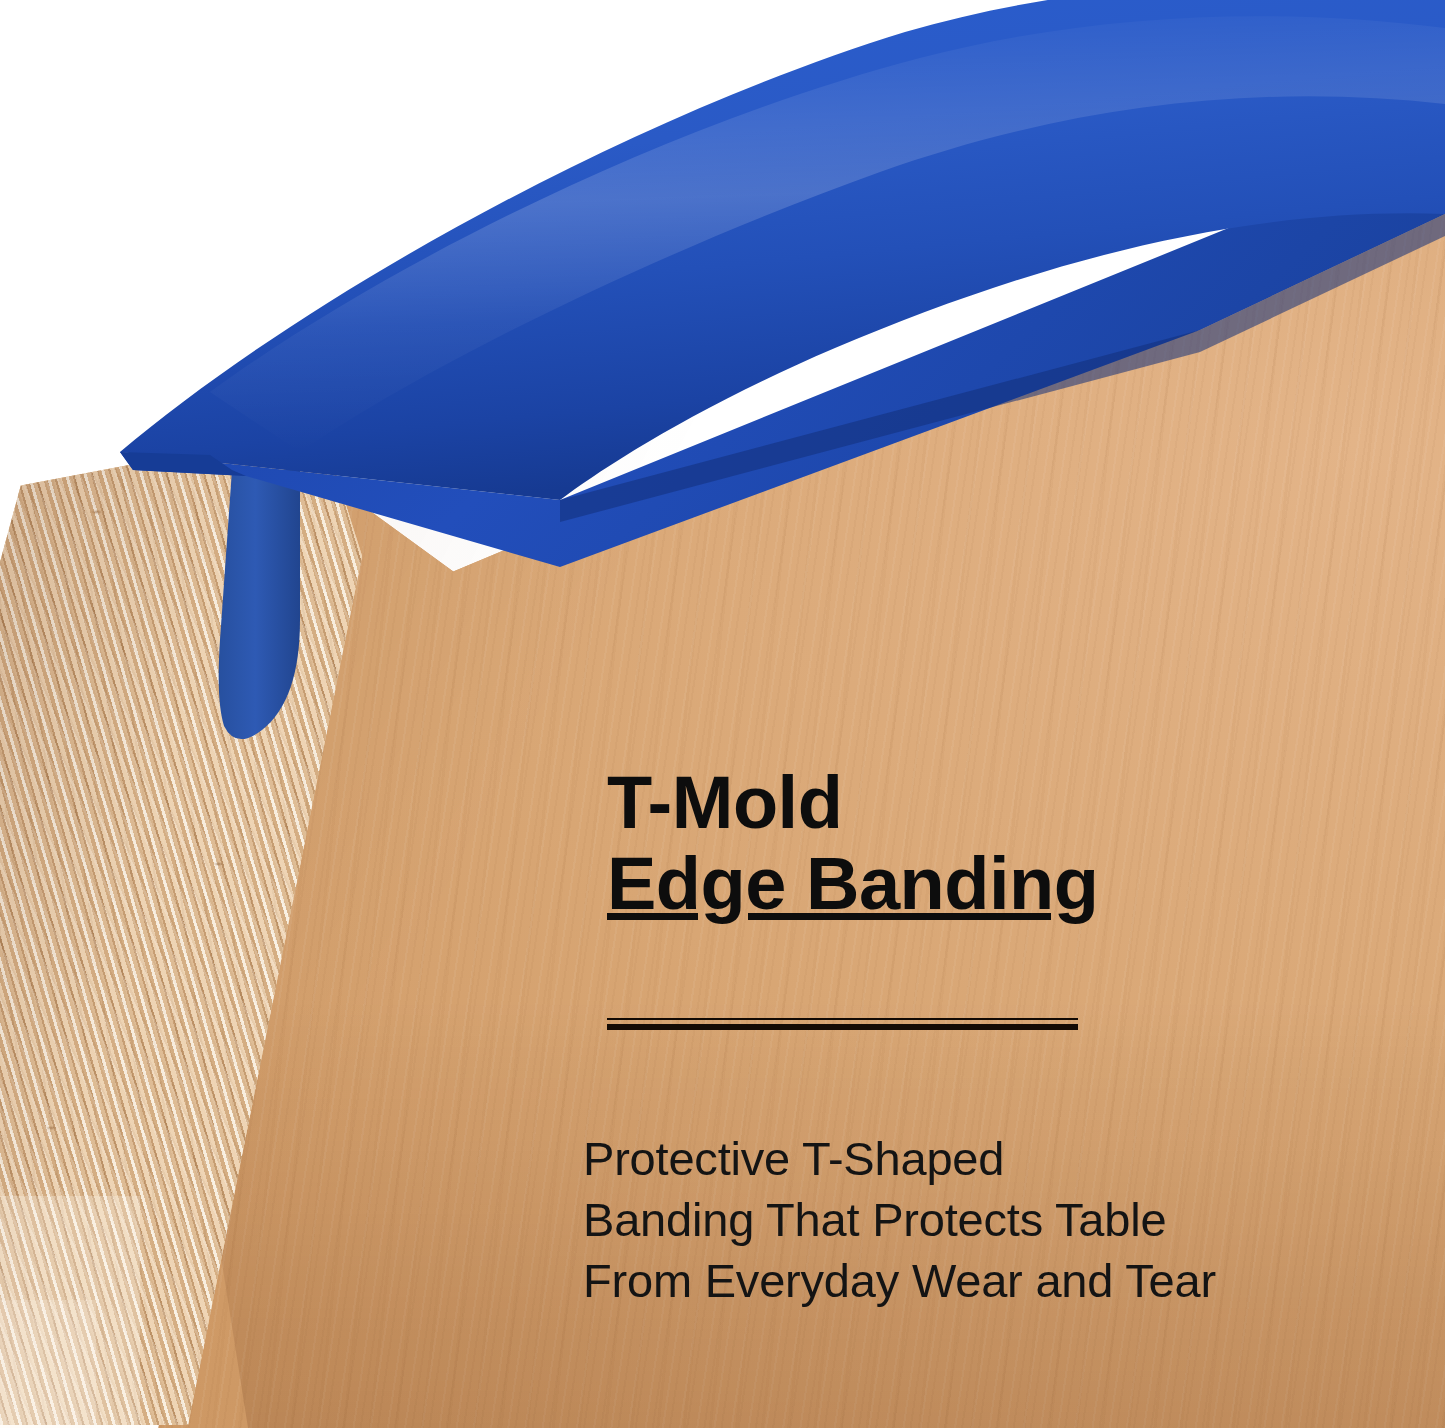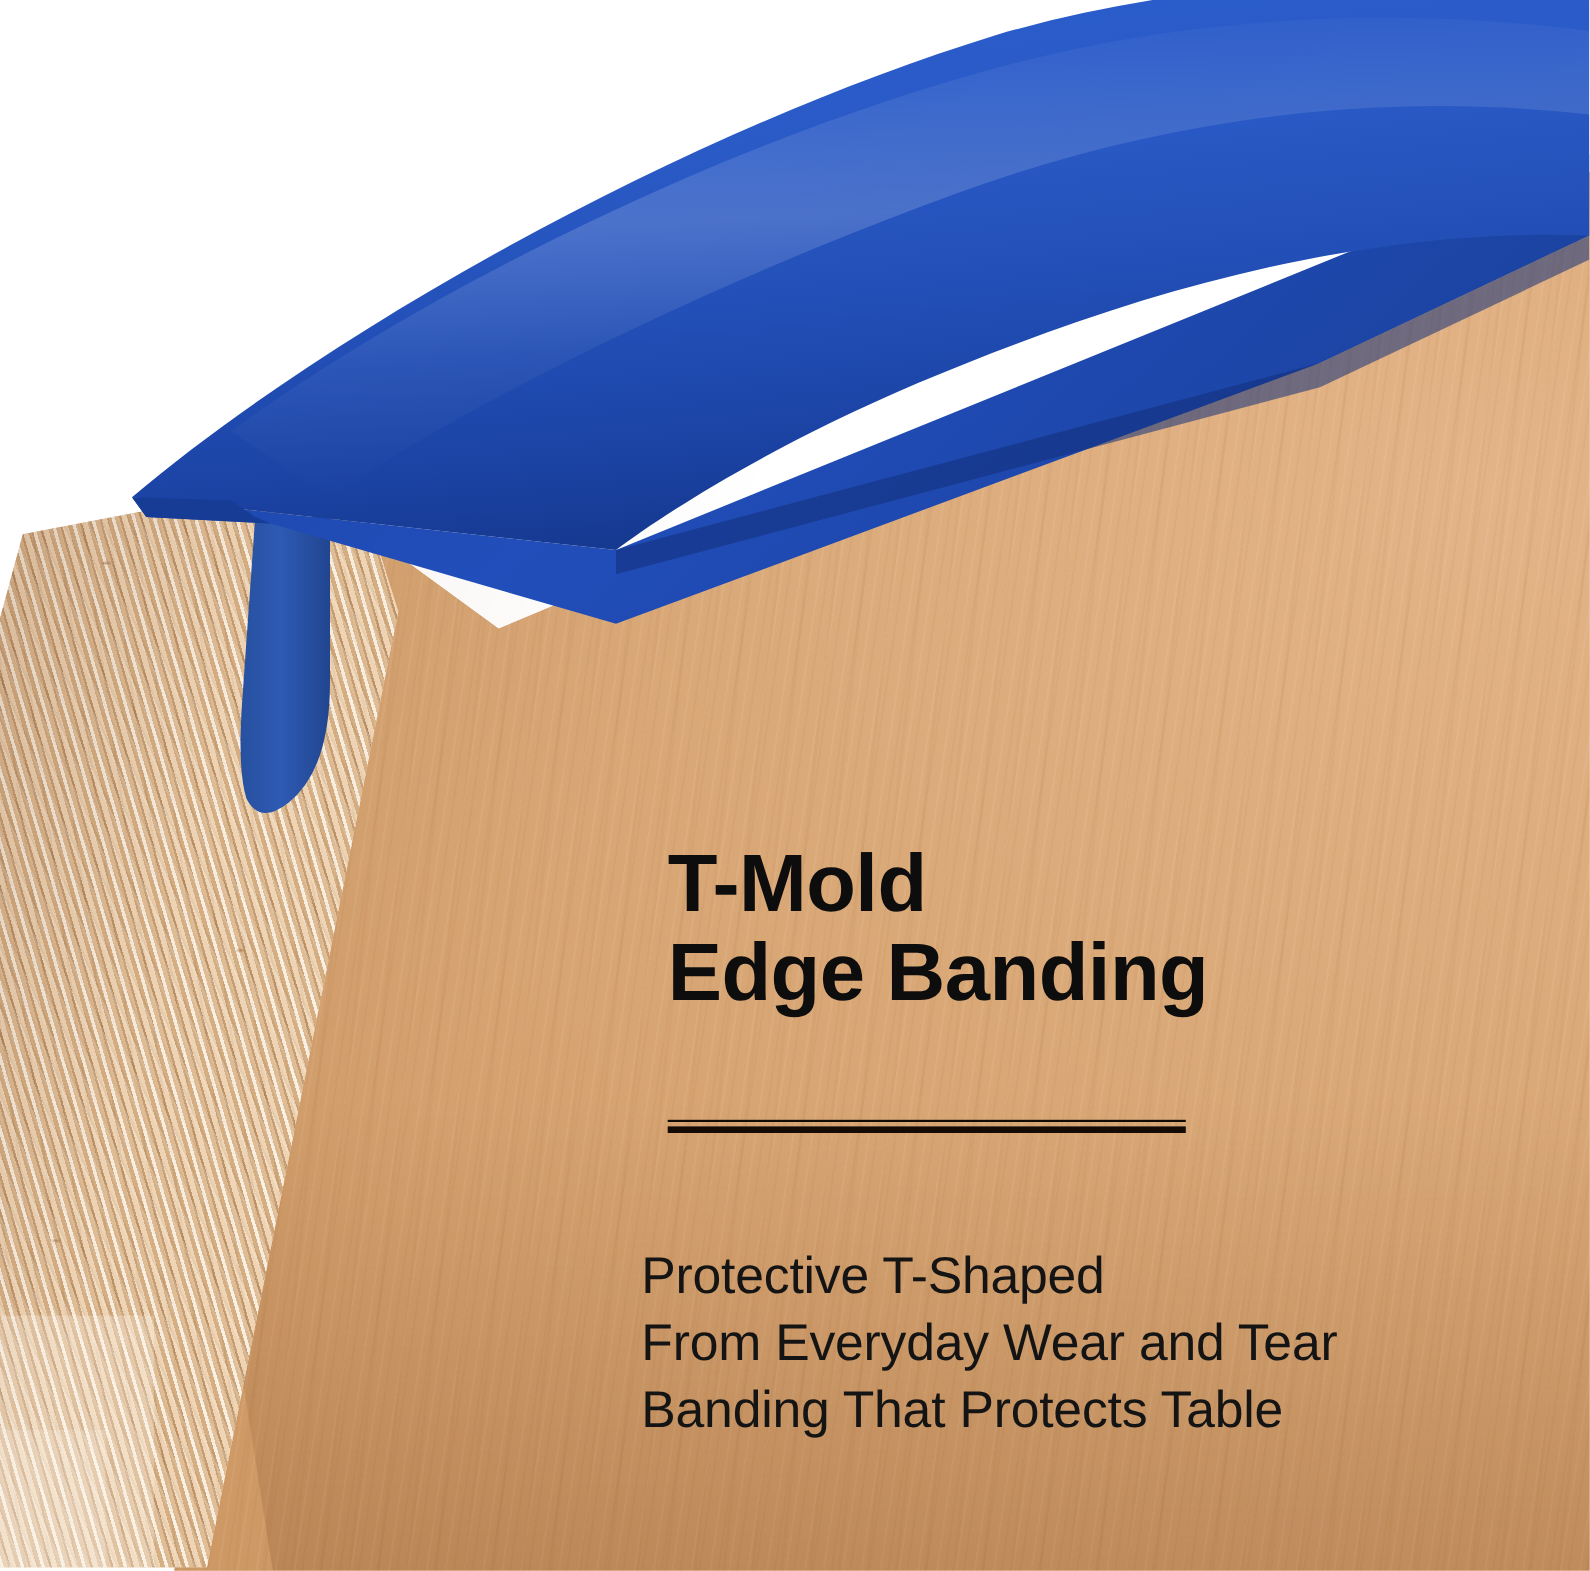--- a/index.html
+++ b/index.html
@@ -95,21 +95,21 @@
 
   
   .tmold{position:absolute; left:0; top:0; width:1445px; height:760px; pointer-events:none;}
 
   
   .copy{position:absolute; left:607px; top:762px; width:760px;}
   .headline{
     margin:0; color:#0d0d0d; font-weight:700;
     font-size:74px; line-height:1.10; letter-spacing:-0.5px;
   }
-  .headline .l2{display:block;}
+  .headline .l2{display:block;text-decoration:underline;}
   .rule{
     position:absolute; left:607px; top:1018px; width:471px; height:13px;
   }
   .rule .thin{position:absolute;left:0;top:0;width:100%;height:2px;background:#120a04;}
   .rule .thick{position:absolute;left:0;top:6px;width:100%;height:6px;background:#140b05;}
   .sub{
     position:absolute; left:583px; top:1128px; width:780px;
     margin:0; color:#141414; font-weight:400;
     font-size:47px; line-height:1.30; letter-spacing:-0.2px;
   }
@@ -189,17 +189,17 @@
     </h1>
   </div>
 
   <div class="rule">
     <div class="thin"></div>
     <div class="thick"></div>
   </div>
 
   <p class="sub">
     <span>Protective T-Shaped</span>
+    <span>Banding That Protects Table</span>
     <span>From Everyday Wear and Tear</span>
-    <span>Banding That Protects Table</span>
   </p>
 
 </div>
 
 </body></html>

